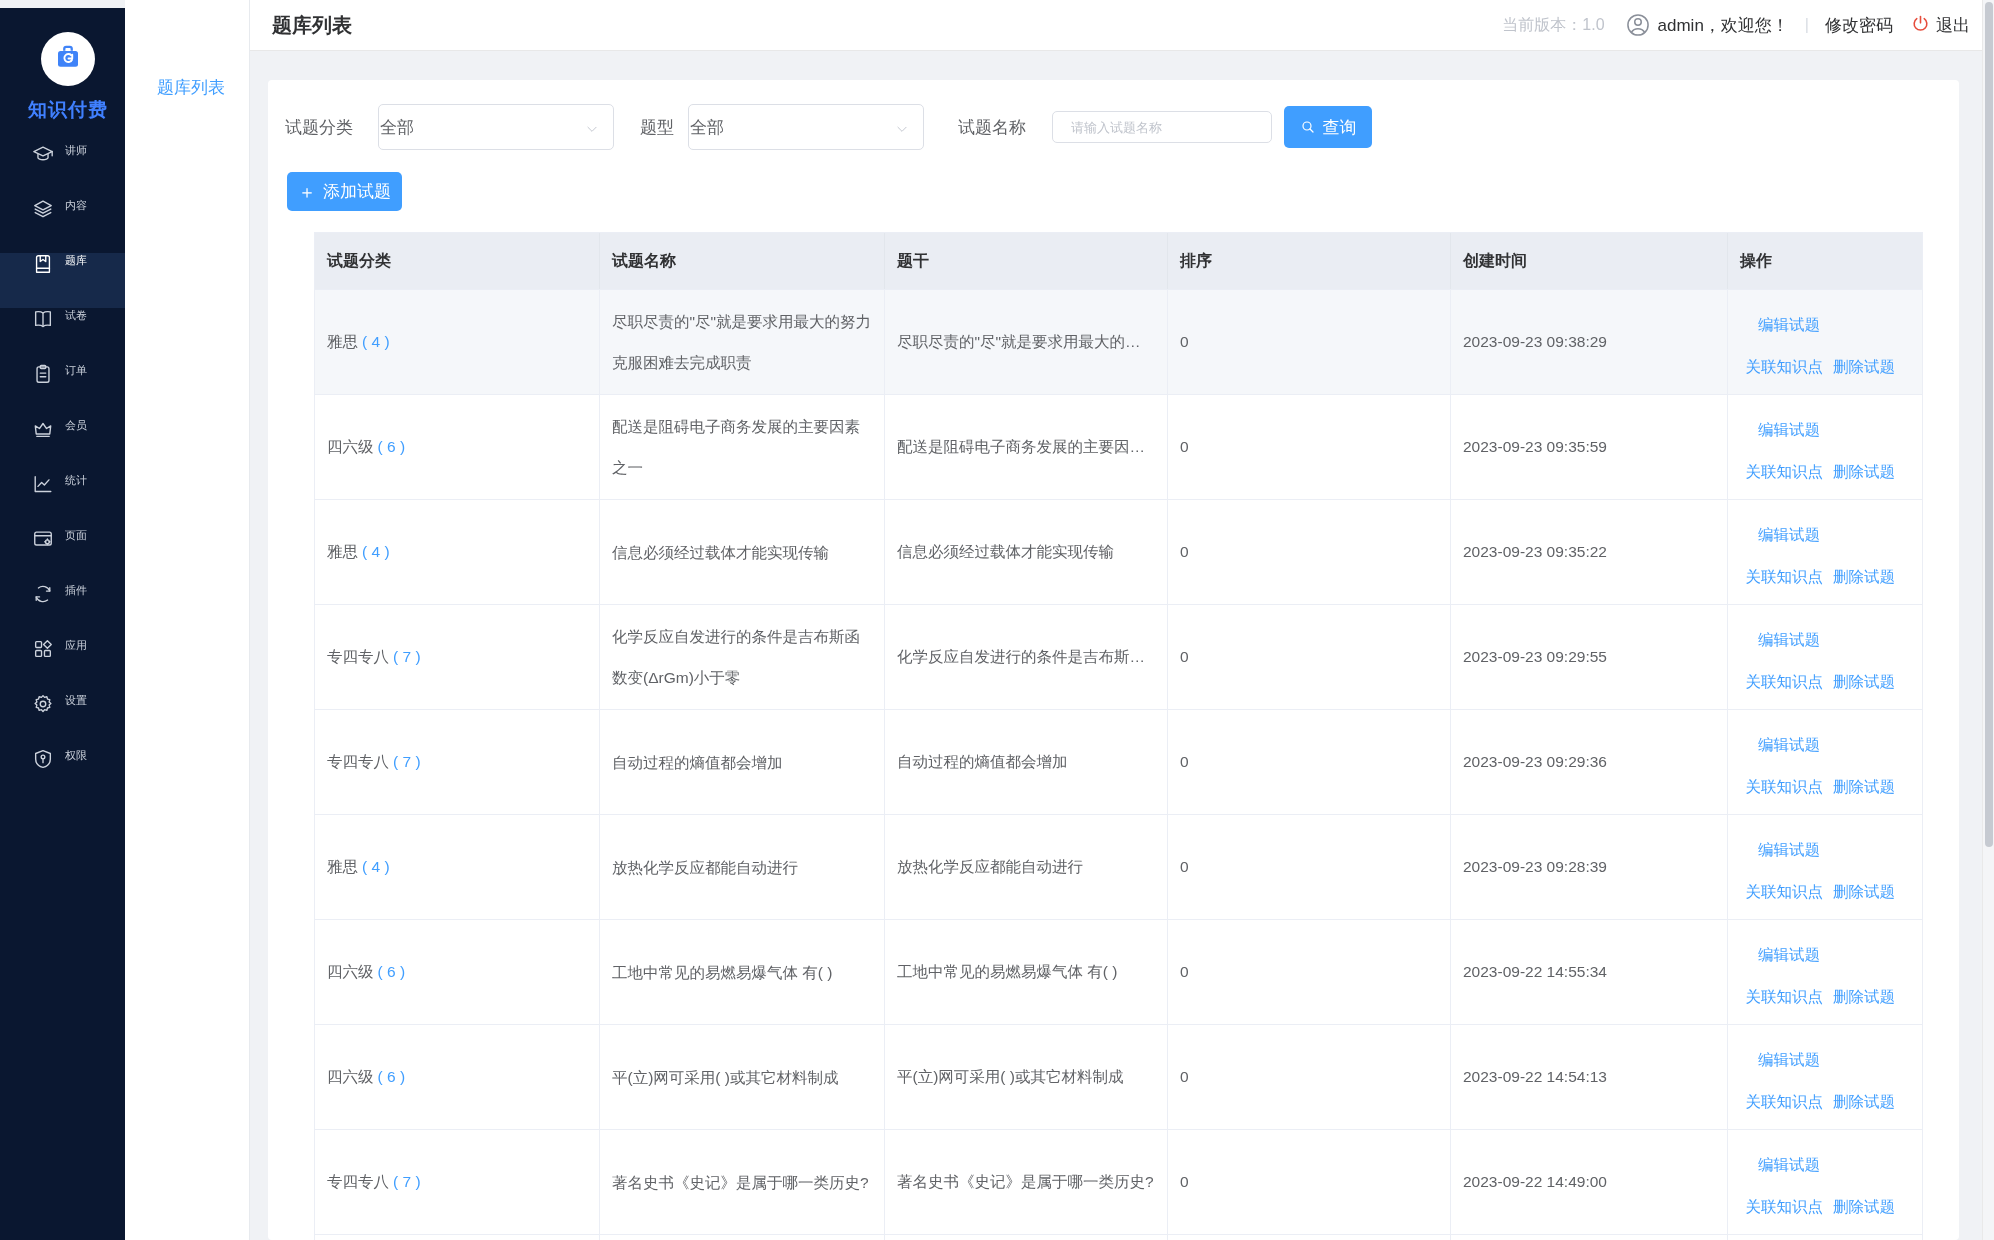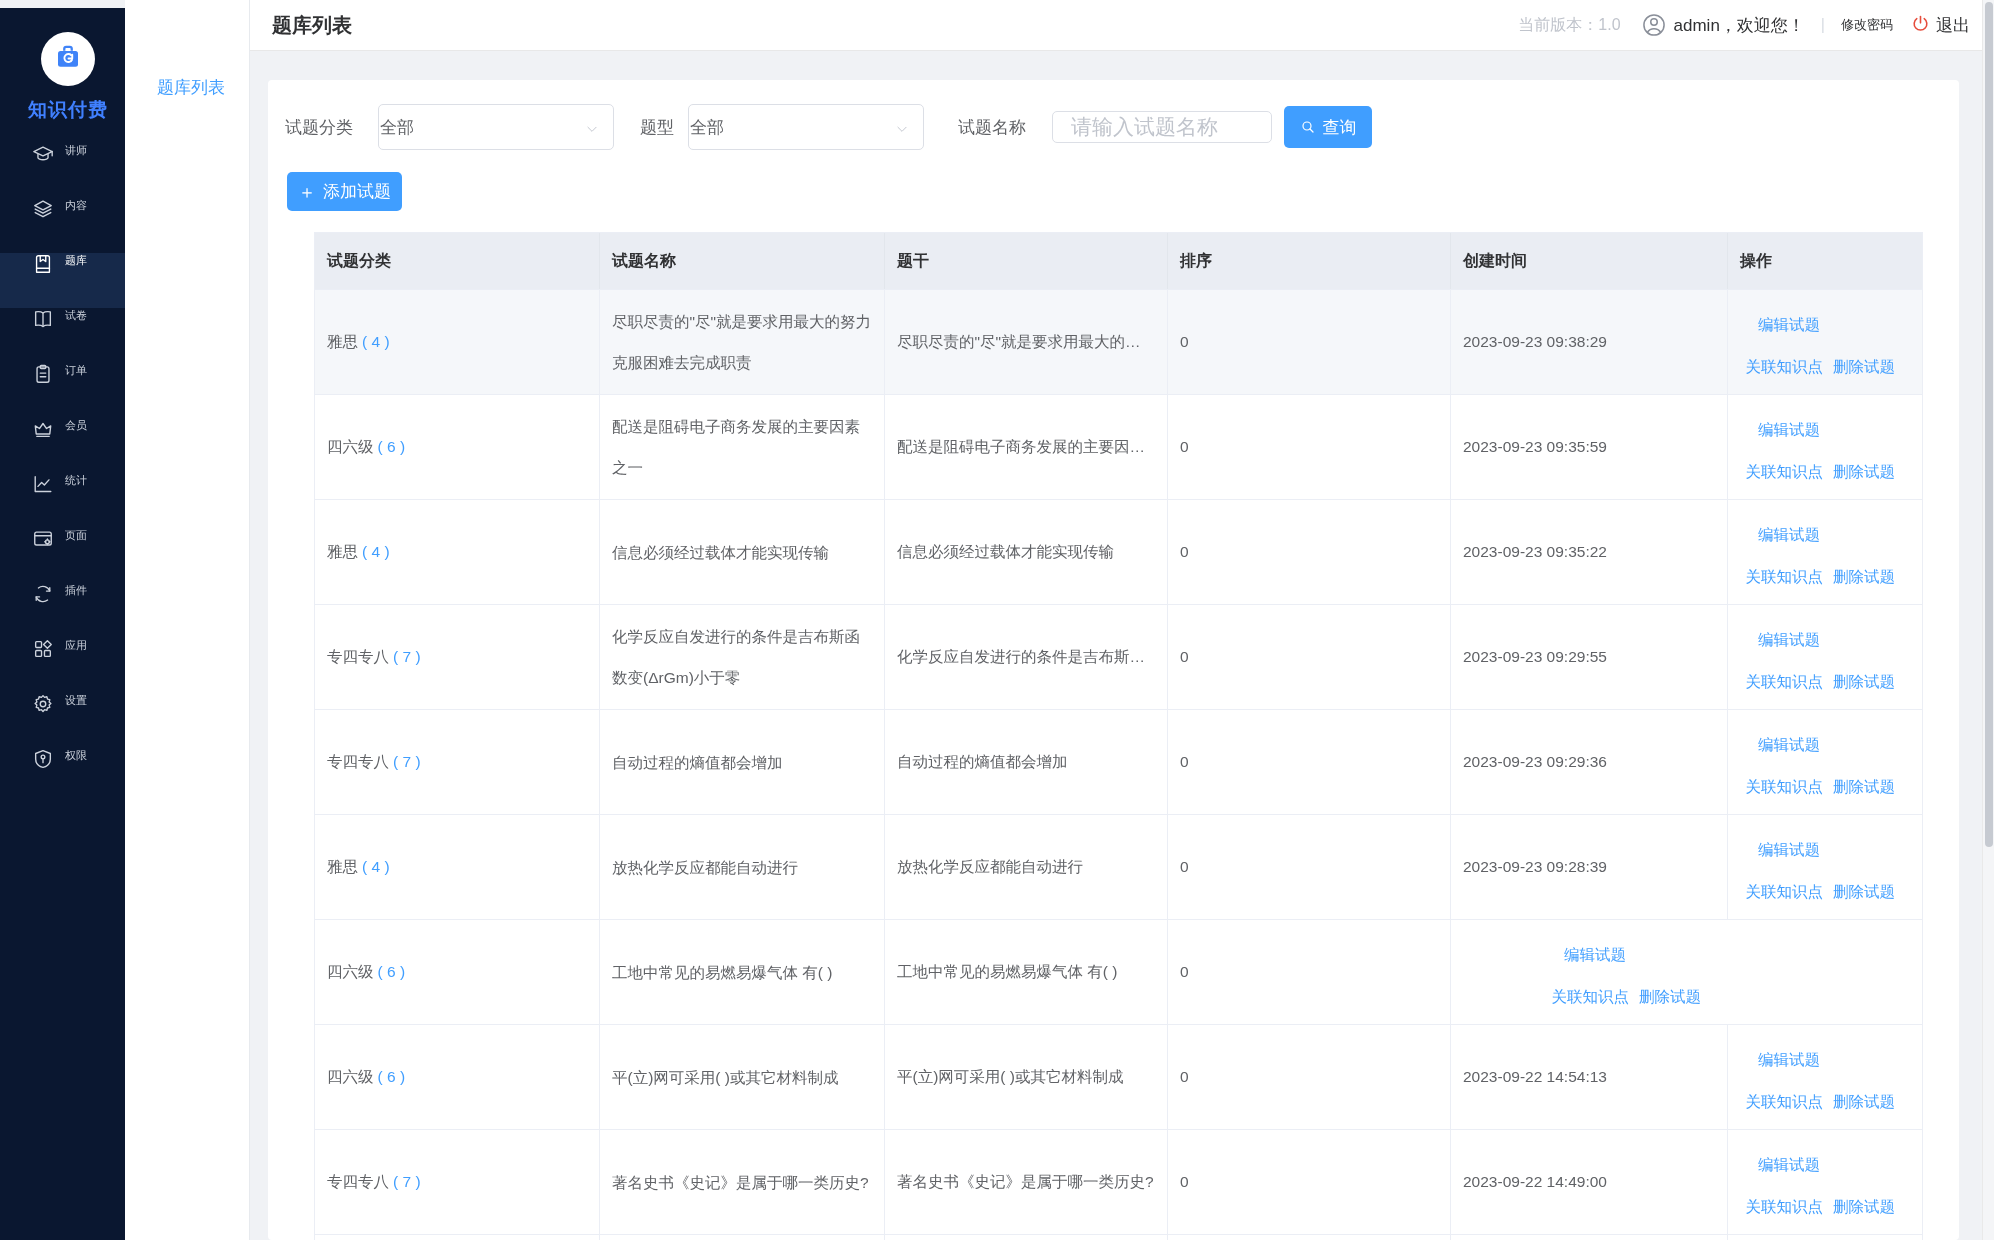--- a/index.html
+++ b/index.html
@@ -29,41 +29,41 @@
   
   .topbar { position:absolute; left:250px; top:0; width:1744px; height:51px; background:#ffffff;
     border-bottom:1px solid #e8e8e8; display:flex; align-items:center; }
   .page-title { margin-left:22px; font-size:20px; font-weight:bold; color:#303133; }
   .topbar-right { margin-left:auto; margin-right:24px; display:flex; align-items:center; }
   .version { font-size:16px; color:#c0c4cc; margin-right:20px; }
   .avatar { width:26px; height:26px; margin-right:7px; }
   .avatar svg { width:26px; height:26px; stroke:#8a8f99; fill:none; stroke-width:1.4; }
   .welcome { font-size:17px; color:#303133; }
   .tb-sep { color:#d8dce3; font-size:16px; margin:0 16px; }
-  .tb-link { font-size:13px; color:#303133; cursor:pointer; }
+  .tb-link { font-size:17px; color:#303133; cursor:pointer; }
   .logout-group { display:flex; align-items:center; margin-left:18px; cursor:pointer; }
   .logout-group svg { width:19px; height:19px; stroke:#e64c3c; fill:none; stroke-width:2;
     stroke-linecap:round; margin-right:6px; }
   .logout-label { font-size:17px; color:#303133; }
   
   .content { position:absolute; left:250px; top:51px; width:1744px; height:1189px; background:#f0f2f5; }
   .card { position:absolute; left:18px; top:29px; width:1691px; height:1160px; background:#ffffff;
     border-radius:4px; }
   
   .filter-row { position:absolute; left:17px; top:24px; height:46px; display:flex; align-items:center; }
   .f-label { font-size:17px; color:#606266; }
   .lab1 { margin-right:25px; } .lab2 { margin-left:26px; margin-right:14px; }
   .lab3 { margin-left:34px; margin-right:26px; }
   .select { position:relative; width:236px; height:46px; border:1px solid #dcdfe6; border-radius:5px;
     background:#fff; display:flex; align-items:center; padding:0 34px 0 1px; cursor:pointer; }
   .select .sel-value { font-size:17px; color:#606266; }
   .select svg { position:absolute; right:14px; top:17px; width:14px; height:14px; stroke:#c0c4cc;
     fill:none; stroke-width:1.6; stroke-linecap:round; stroke-linejoin:round; }
   .text-input { width:220px; height:32px; border:1px solid #dcdfe6; border-radius:5px; padding:0 18px;
-    font-size:21px; color:#606266; font-family:inherit; outline:none; }
+    font-size:13px; color:#606266; font-family:inherit; outline:none; }
   .text-input::placeholder { color:#c0c4cc; }
   .btn-primary { height:42px; background:#409eff; color:#ffffff; border:none; border-radius:5px;
     font-size:17px; display:flex; align-items:center; justify-content:center; cursor:pointer;
     font-family:inherit; }
   .search-btn { width:88px; margin-left:12px;text-align:center; }
   .search-btn svg { width:16px; height:16px; stroke:#ffffff; fill:none; stroke-width:1.8;
     stroke-linecap:round; margin-right:7px; }
   .add-btn { position:absolute; left:19px; top:92px; width:115px; height:39px; }
   .add-btn .plus { font-size:18px; margin-right:7px; font-weight:400; line-height:1; }
   
@@ -419,20 +419,23 @@
     </div>
     <div class="td td-name">
               <span class="name">工地中常见的易燃易爆气体 有( )</span>
             </div>
     <div class="td">
               <span class="ellip stem">工地中常见的易燃易爆气体 有( )</span>
             </div>
     <div class="td">
               <span class="sort">0</span>
             </div>
+    <div class="td">
+              <span class="created">2023-09-22 14:55:34</span>
+            </div>
     <div class="td td-ops">
       <a class="op-link op-edit">编辑试题</a><br>
       <a class="op-link op-rel">关联知识点</a><span class="op-gap"></span><a class="op-link op-del">删除试题</a>
     </div>
   </div>
 
   <div class="trow">
     <div class="td">
       <span><span class="cat-name">四六级</span><span class="cat-count">( 6 )</span></span>
     </div>

